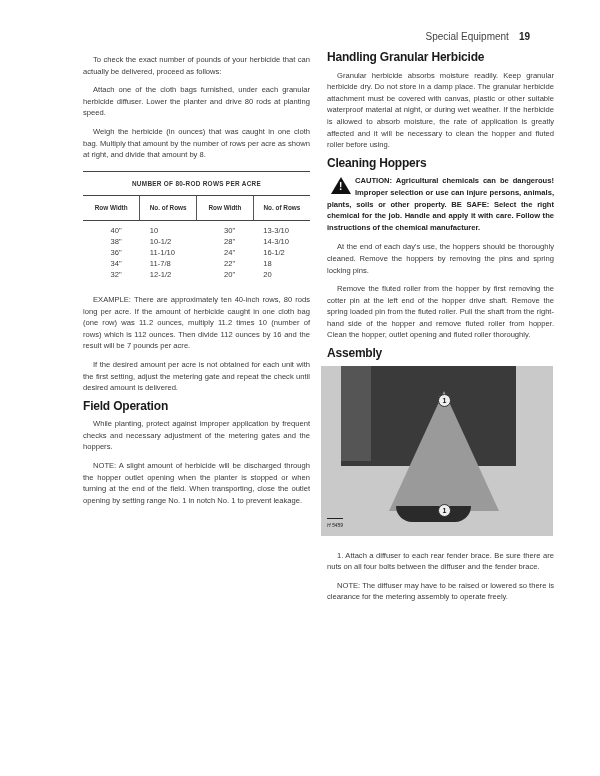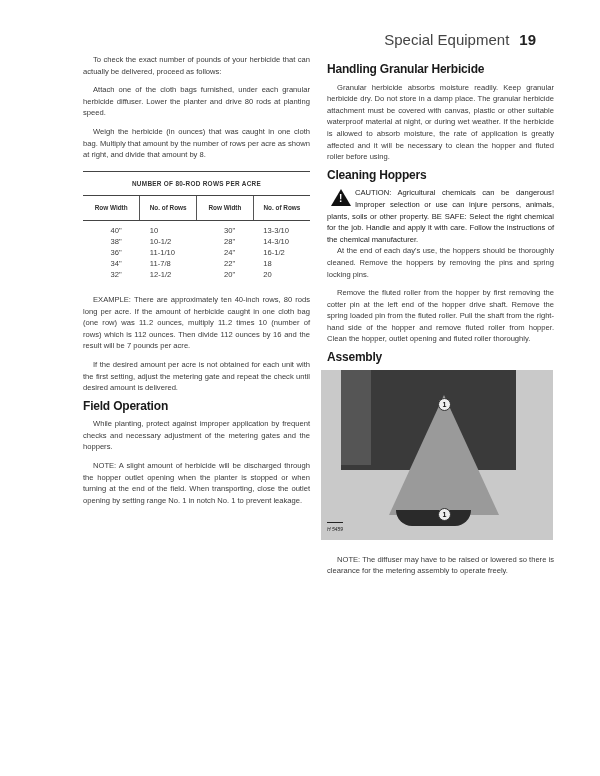--- a/index.html
+++ b/index.html
@@ -1,36 +1,36 @@
 <!DOCTYPE html>
 <html><head>
 <meta charset="utf-8">
 <style>
   html, body { margin: 0; padding: 0; background: #ffffff; }
   body { width: 600px; height: 776px; position: relative; overflow: hidden;
          font-family: "Liberation Sans", sans-serif; color: #333; }
-  .page-header { position: absolute; top: 31px; right: 64px; font-size: 15px; color: #444; }
+  .page-header { position: absolute; top: 31px; right: 70px; font-size: 10px; color: #444; }
   .page-header .num { font-weight: bold; margin-left: 10px; color: #222; }
   .col { position: absolute; top: 54px; font-size: 7.6px; line-height: 11.6px; color: #3a3a3a; }
   .col.left { left: 76px; width: 227px; margin-left: 7px; }
   .col.right { left: 327px; width: 227px; top: 52px; }
   p { margin: 0 0 7px 0; text-align: justify; text-indent: 10px; }
   h2 { font-size: 12px; font-weight: bold; color: #1a1a1a; margin: 6px 0 6px 0; letter-spacing: -0.2px; }
-  .col.right h2:first-child { margin-top: 12px; }
+  .col.right h2:first-child { margin-top: 0; }
   table.rows { width: 100%; border-collapse: collapse; margin: 10px 0 14px 0; font-size: 7.6px; }
   table.rows caption { caption-side: top; border-top: 1.5px solid #444; border-bottom: 1.5px solid #444;
          font-size: 6.4px; font-weight: bold; padding: 6px 0; color: #333; letter-spacing: 0.3px; }
   table.rows th { font-size: 6.4px; font-weight: bold; padding: 6px 2px; border-bottom: 1.5px solid #444;
          border-right: 1px solid #555; color: #333; }
   table.rows th:last-child { border-right: none; }
   table.rows td { padding: 0 2px; line-height: 11px; }
   table.rows td.rw { text-align: right; padding-right: 18px; width: 25%; }
   table.rows td.nr { text-align: left; padding-left: 10px; width: 25%; }
   table.rows tr.first td { padding-top: 4px; }
-  .caution { font-weight: normal; text-align: justify; color: #222; }
+  .caution { font-weight: bold; text-align: justify; margin-bottom: 8px; color: #222; }
   .caution .warn { float: left; width: 0; height: 0; border-left: 10px solid transparent;
          border-right: 10px solid transparent; border-bottom: 17px solid #111; margin: 2px 4px 0 4px; position: relative; }
   .caution .warn::after { content: "!"; position: absolute; left: -2px; top: 4px; color: #fff; font-size: 10px; font-weight: bold; }
   .figure { position: relative; width: 232px; height: 170px; margin: 6px 0 14px -6px; background: #c9c9c9; overflow: hidden; }
   .figure .bg1 { position: absolute; left: 20px; top: 0; width: 175px; height: 100px; background: #3a3a3a; }
   .figure .post { position: absolute; left: 20px; top: 0; width: 30px; height: 95px; background: #555; }
   .figure .tri { position: absolute; left: 68px; top: 25px; width: 0; height: 0;
          border-left: 55px solid transparent; border-right: 55px solid transparent; border-bottom: 120px solid #9a9a9a; }
   .figure .tray { position: absolute; left: 75px; top: 140px; width: 75px; height: 16px; background: #2a2a2a; border-radius: 0 0 20px 20px; }
   .figure .callout { position: absolute; width: 11px; height: 11px; border-radius: 50%; background: #eee;
@@ -117,14 +117,15 @@
   <h2>Assembly</h2>
   <div class="figure">
     <div class="bg1"></div>
     <div class="post"></div>
     <div class="tri"></div>
     <div class="tray"></div>
     <div class="callout" style="left:117px; top:28px;">1</div>
     <div class="callout" style="left:117px; top:138px;">1</div>
     <div class="fig-code">H 5459</div>
   </div>
+  <p>1. Attach a diffuser to each rear fender brace. Be sure there are nuts on all four bolts between the diffuser and the fender brace.</p>
   <p>NOTE: The diffuser may have to be raised or lowered so there is clearance for the metering assembly to operate freely.</p>
 </div>
 
 </body></html>

